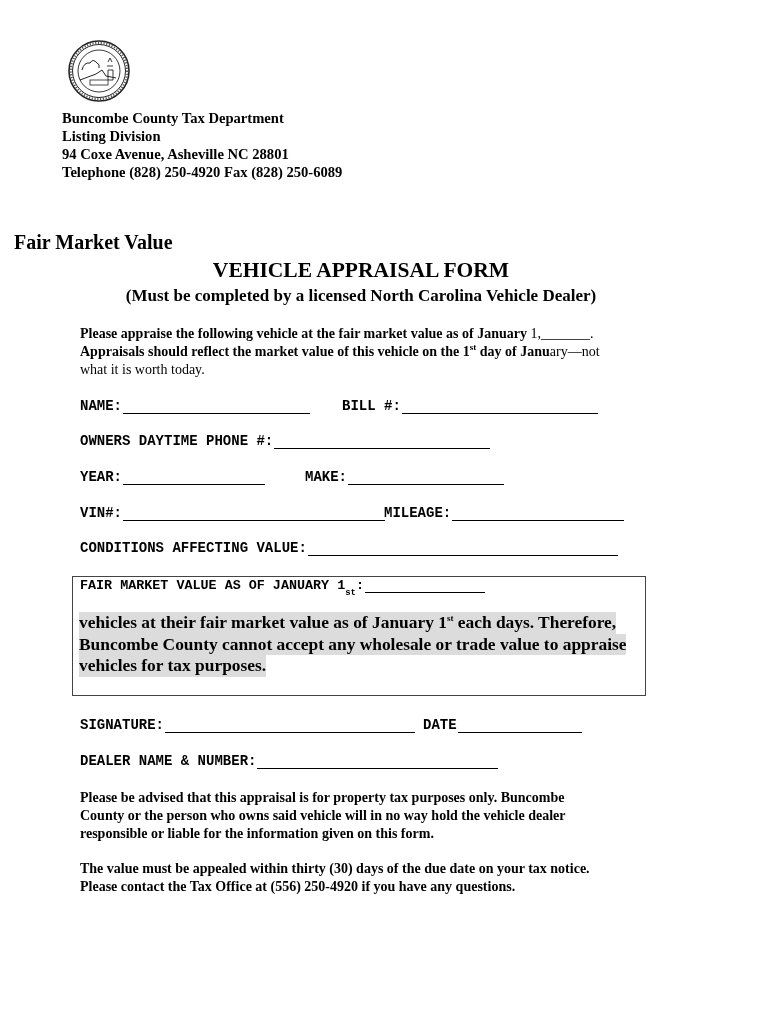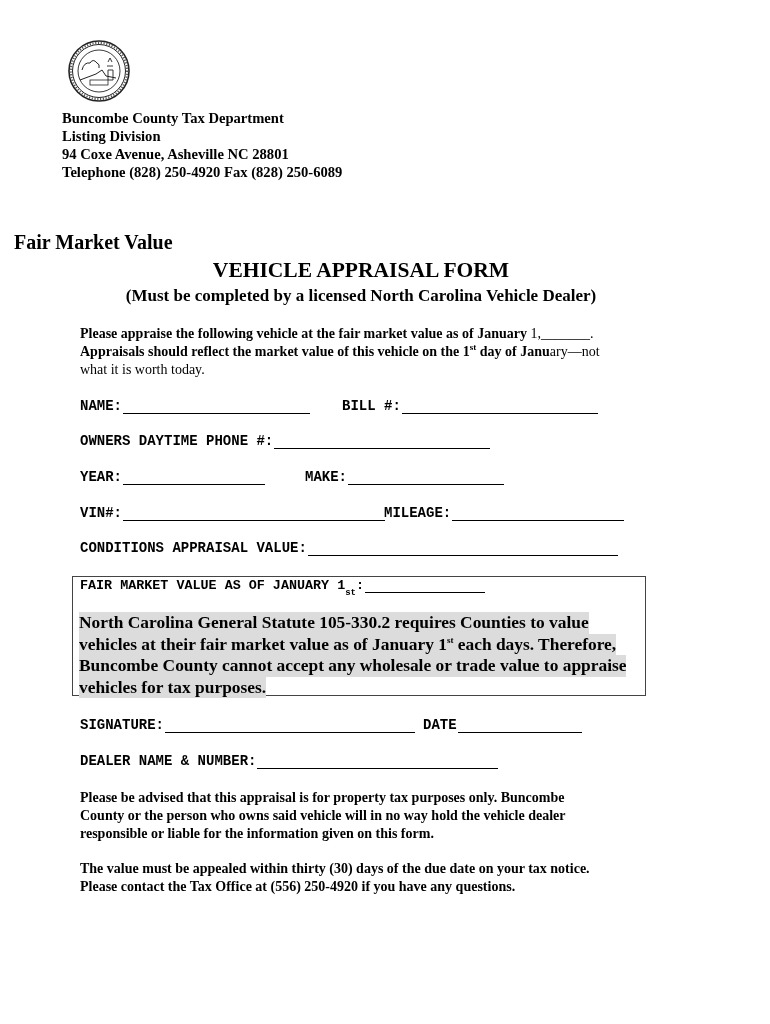--- a/index.html
+++ b/index.html
@@ -81,34 +81,33 @@
 <div class="field" style="left:80px; top:505px;">
   <span>VIN#:</span>
     <span class="line" style="width:262px"></span>
 </div>
 <div class="field" style="left:384px; top:505px;">
   <span>MILEAGE:</span>
     <span class="line" style="width:172px"></span>
 </div>
 
 <div class="field" style="left:80px; top:540px;">
-  <span>CONDITIONS APPRAISAL VALUE:</span>
+  <span>CONDITIONS AFFECTING VALUE:</span>
     <span class="line" style="width:310px"></span>
 </div>
 
 <div class="abs box"></div>
 <div class="field" style="left:80px; top:578px; font-size:13.4px;">
   <span>FAIR MARKET VALUE AS OF JANUARY 1</span>
     <sup>st</sup>
     <span>:</span>
     <span class="line" style="width:120px"></span>
 </div>
 
 <div class="abs statute">
-  <div><span class="hl">North Carolina General Statute 105-330.2 requires Counties to value</span></div>
   <div><span class="hl"><span>vehicles at their fair market value as of January 1</span><sup>st</sup><span> each days.  Therefore,</span></span></div>
   <div><span class="hl">Buncombe County cannot accept any wholesale or trade value to appraise</span></div>
   <div><span class="hl">vehicles for tax purposes.</span></div>
 </div>
 
 <div class="field" style="left:80px; top:717px;">
   <span>SIGNATURE:</span>
     <span class="line" style="width:250px"></span>
 </div>
 <div class="field" style="left:423px; top:717px;">

